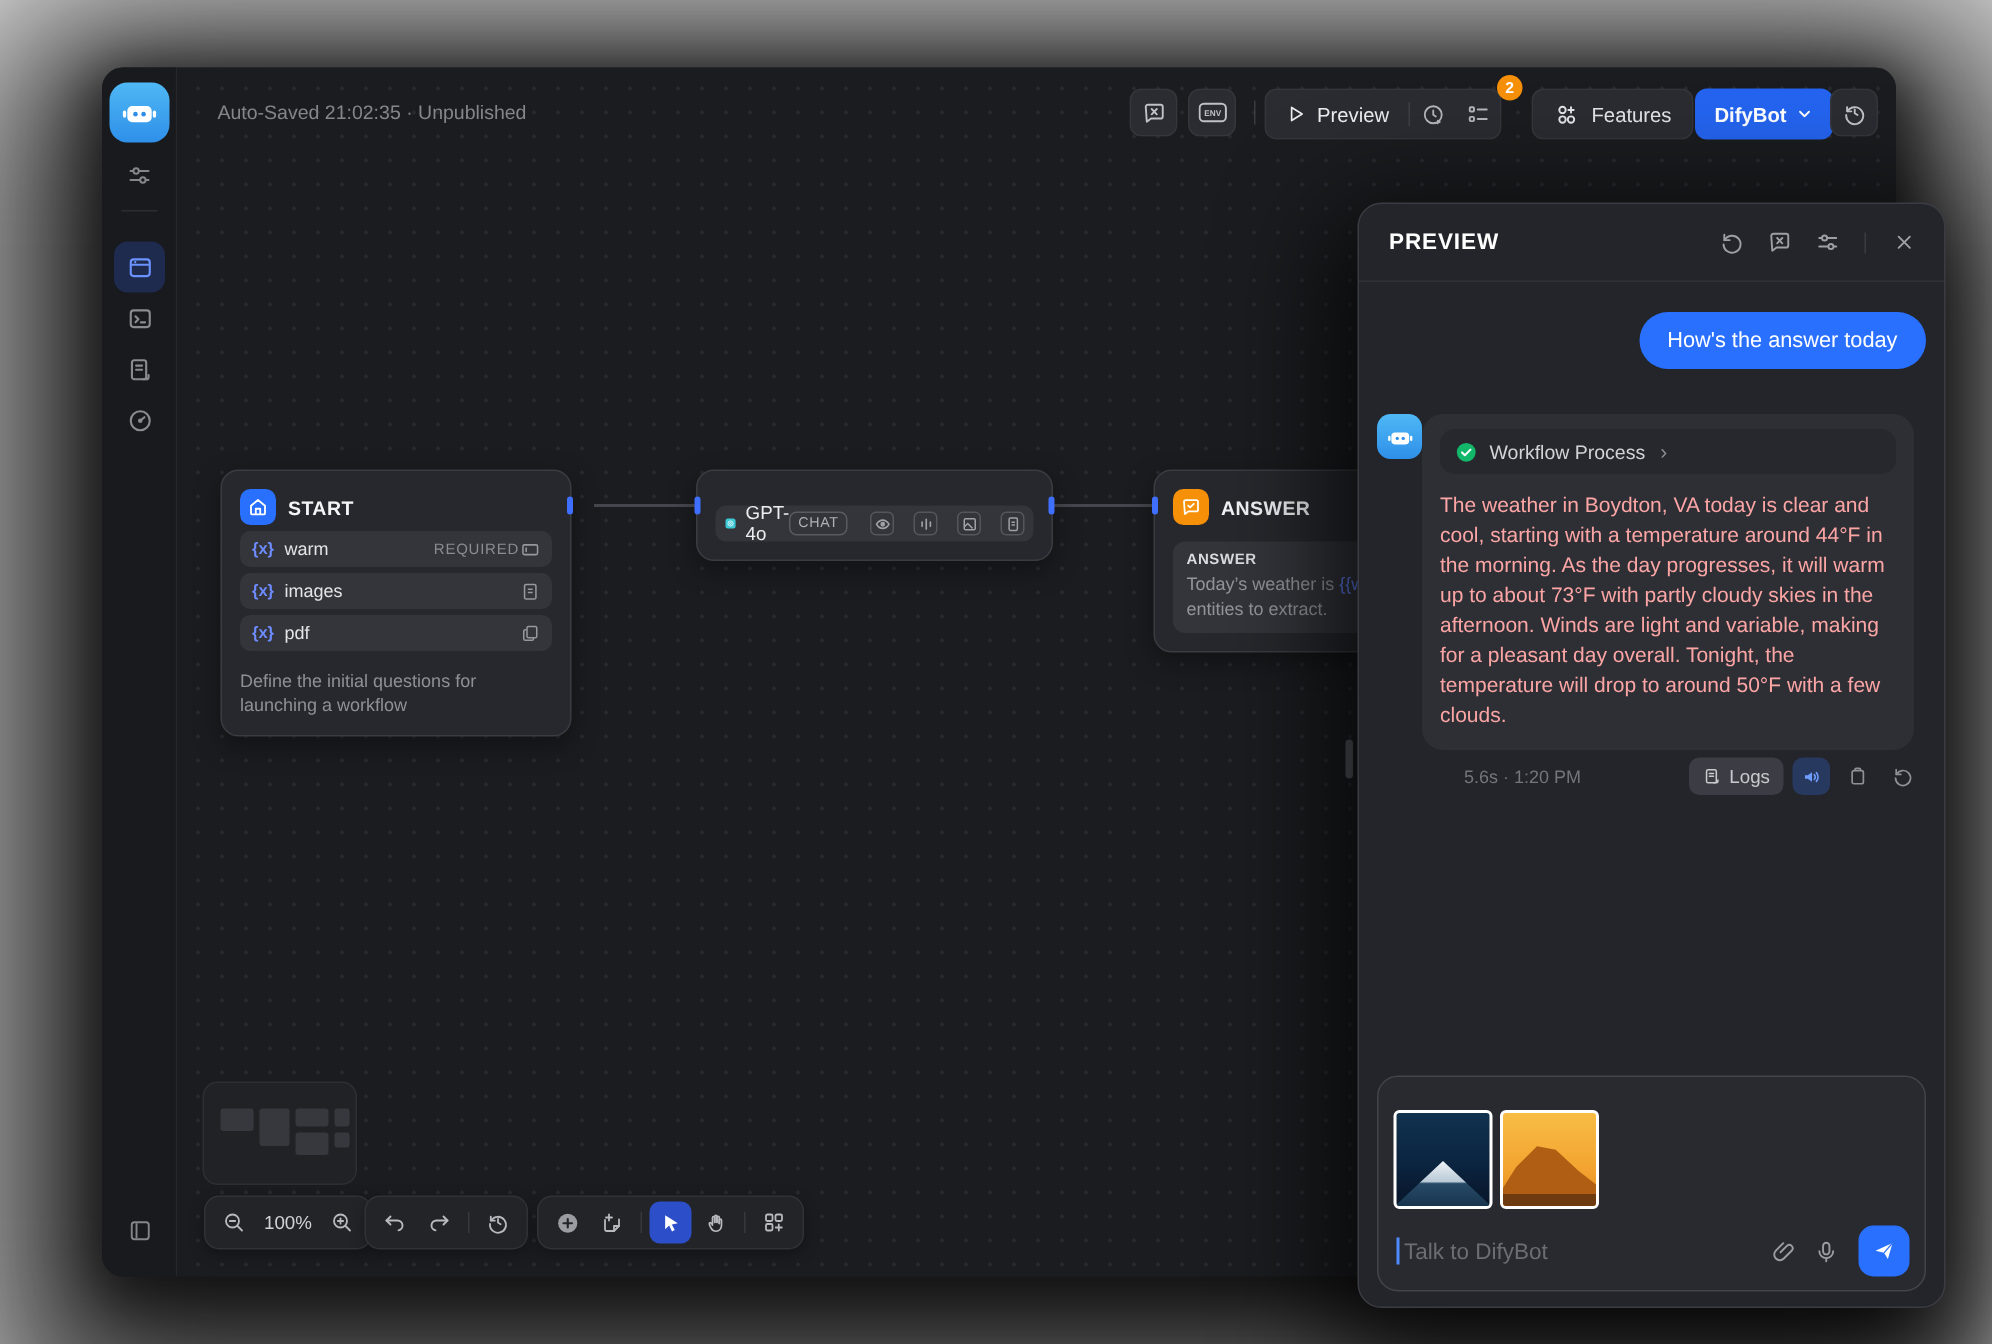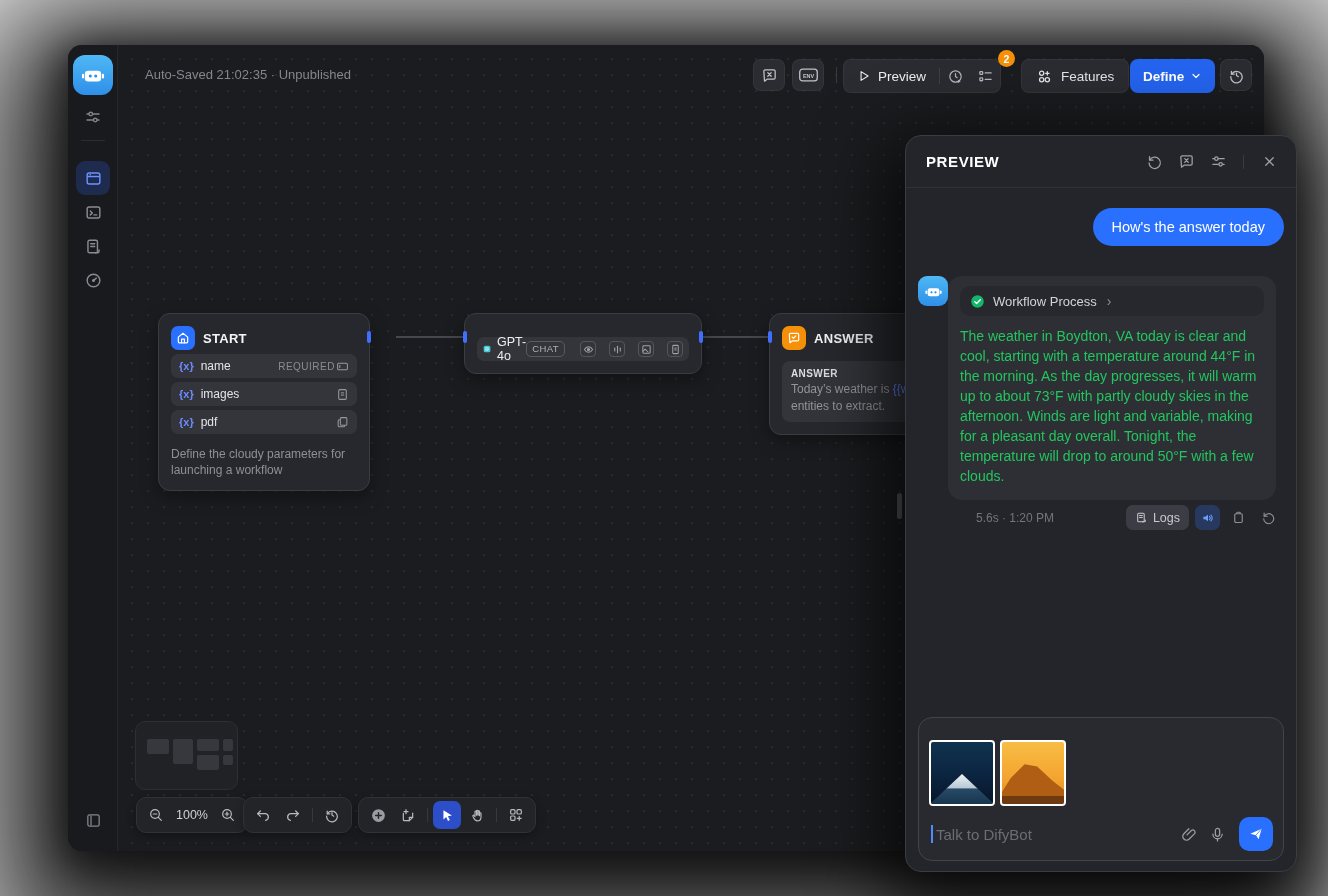--- a/index.html
+++ b/index.html
@@ -111,21 +111,21 @@
               border-radius:21px; padding:11px 19px; }
   .bot-row { display:flex; margin-top:30px; align-items:flex-start; }
   .bot-avatar { width:30px; height:30px; border-radius:9px; flex:none;
                 background:linear-gradient(180deg,#4fb8f5,#2e8fe9);
                 display:flex; align-items:center; justify-content:center; }
   .bot-bubble { background:#2e2f35; border-radius:14px; padding:10px 12px 14px; width:328px; }
   .wp { display:flex; align-items:center; gap:8px; background:#27282d; border-radius:10px;
         padding:7px 10px; margin-bottom:10px; }
   .wp-label { font-size:13px; color:#d3d4d7; }
   .wp-chev { color:#8c8d93; font-size:14px; margin-left:2px; }
-  .msg-text { font-size:14px; color:#22c55e; line-height:20px; }
+  .msg-text { font-size:14px; color:#fca5a5; line-height:20px; }
   .after-row { display:flex; align-items:center; margin-top:5px; padding:0 4px 0 58px; }
   .meta { font-size:12px; color:#74757b; }
   .actions { margin-left:auto; display:flex; align-items:center; gap:6px; }
   .logs-btn { height:25px; display:flex; align-items:center; gap:5px; background:#3c3d44;
               border-radius:7px; padding:0 9px; color:#c9cacd; font-size:12.5px; }
   .spk-btn { width:25px; height:25px; border-radius:7px; background:#28395f; color:#6f9cff;
              display:flex; align-items:center; justify-content:center; }
   .ghost-ic { width:24px; height:24px; display:flex; align-items:center; justify-content:center; color:#8f9096; }
 
   .input-card { flex:none; margin:0 12px 10px; background:#292a30; border:1px solid #43444b;
@@ -259,51 +259,51 @@
       <svg width="17" height="17" viewBox="0 0 24 24" fill="none" stroke="currentColor" stroke-width="1.8" stroke-linecap="round">
           <circle cx="8" cy="7.5" r="3"></circle>
           <circle cx="8" cy="16.5" r="3"></circle>
           <circle cx="16" cy="16.5" r="3"></circle>
           <path d="M16 5v5M13.5 7.5h5"></path>
         </svg>
       <span>Features</span>
     </div>
 
     <div class="publish-btn">
-      <span>Define</span>
+      <span>DifyBot</span>
       <svg width="12" height="12" viewBox="0 0 24 24" fill="none" stroke="#fff" stroke-width="2.4" stroke-linecap="round" stroke-linejoin="round">
           <path d="M6 9l6 6 6-6"></path>
         </svg>
     </div>
 
     <div class="hbtn" style="left:1152px;width:32px">
       <svg width="17" height="17" viewBox="0 0 24 24" fill="none" stroke="currentColor" stroke-width="1.8" stroke-linecap="round" stroke-linejoin="round">
           <path d="M4.8 6.2v4h4"></path>
           <path d="M5.2 10A8 8 0 114 13.5"></path>
           <path d="M12 8.5V12l2.6 1.7"></path>
         </svg>
     </div>
 
     <div class="edge" style="left:328px;top:291px;width:68px"></div>
     <div class="edge" style="left:634px;top:291px;width:68px"></div>
 
-    <div class="node" style="left:90px;top:268px;width:212px">
+    <div class="node" style="left:79px;top:268px;width:234px">
       <div class="port r"></div>
       <div class="node-head">
         <div class="node-ic" style="background:#2970ff">
           <svg width="14" height="14" viewBox="0 0 24 24" fill="none" stroke="#fff" stroke-width="2.1" stroke-linecap="round" stroke-linejoin="round">
               <path d="M4 10.5L12 4l8 6.5V19a1.5 1.5 0 01-1.5 1.5h-13A1.5 1.5 0 014 19z"></path>
               <path d="M9.5 20v-6h5v6"></path>
             </svg>
         </div>
         <div class="node-title">START</div>
       </div>
       <div class="vrow">
         <span class="vx">{x}</span>
-        <span>name</span>
+        <span>warm</span>
         <span class="req">REQUIRED</span>
         <svg class="fic pushed" width="13" height="13" viewBox="0 0 24 24" fill="none" stroke="currentColor" stroke-width="1.9" stroke-linecap="round">
             <rect x="3" y="6" width="18" height="12" rx="2"></rect>
             <line x1="7" y1="10" x2="7" y2="14"></line>
           </svg>
       </div>
       <div class="vrow">
         <span class="vx">{x}</span>
         <span>images</span>
         <svg class="fic" width="13" height="13" viewBox="0 0 24 24" fill="none" stroke="currentColor" stroke-width="1.9" stroke-linejoin="round">
@@ -313,21 +313,21 @@
           </svg>
       </div>
       <div class="vrow">
         <span class="vx">{x}</span>
         <span>pdf</span>
         <svg class="fic" width="13" height="13" viewBox="0 0 24 24" fill="none" stroke="currentColor" stroke-width="1.9" stroke-linejoin="round">
             <rect x="8" y="3" width="12" height="14" rx="2"></rect>
             <path d="M16 17v1a2 2 0 01-2 2H6a2 2 0 01-2-2V9a2 2 0 012-2h1"></path>
           </svg>
       </div>
-      <div class="node-desc">Define the cloudy parameters for launching a workflow</div>
+      <div class="node-desc">Define the initial questions for launching a workflow</div>
     </div>
 
     <div class="node" style="left:396px;top:268px;width:238px">
       <div class="port l"></div>
       <div class="port r"></div>
       <div class="model-row">
         <svg width="18" height="18" viewBox="0 0 24 24">
             <rect x="2" y="2" width="20" height="20" rx="5" fill="#3ec9d6"></rect>
             <g fill="none" stroke="#fff" stroke-width="1.5">
               <circle cx="12" cy="12" r="5"></circle>

